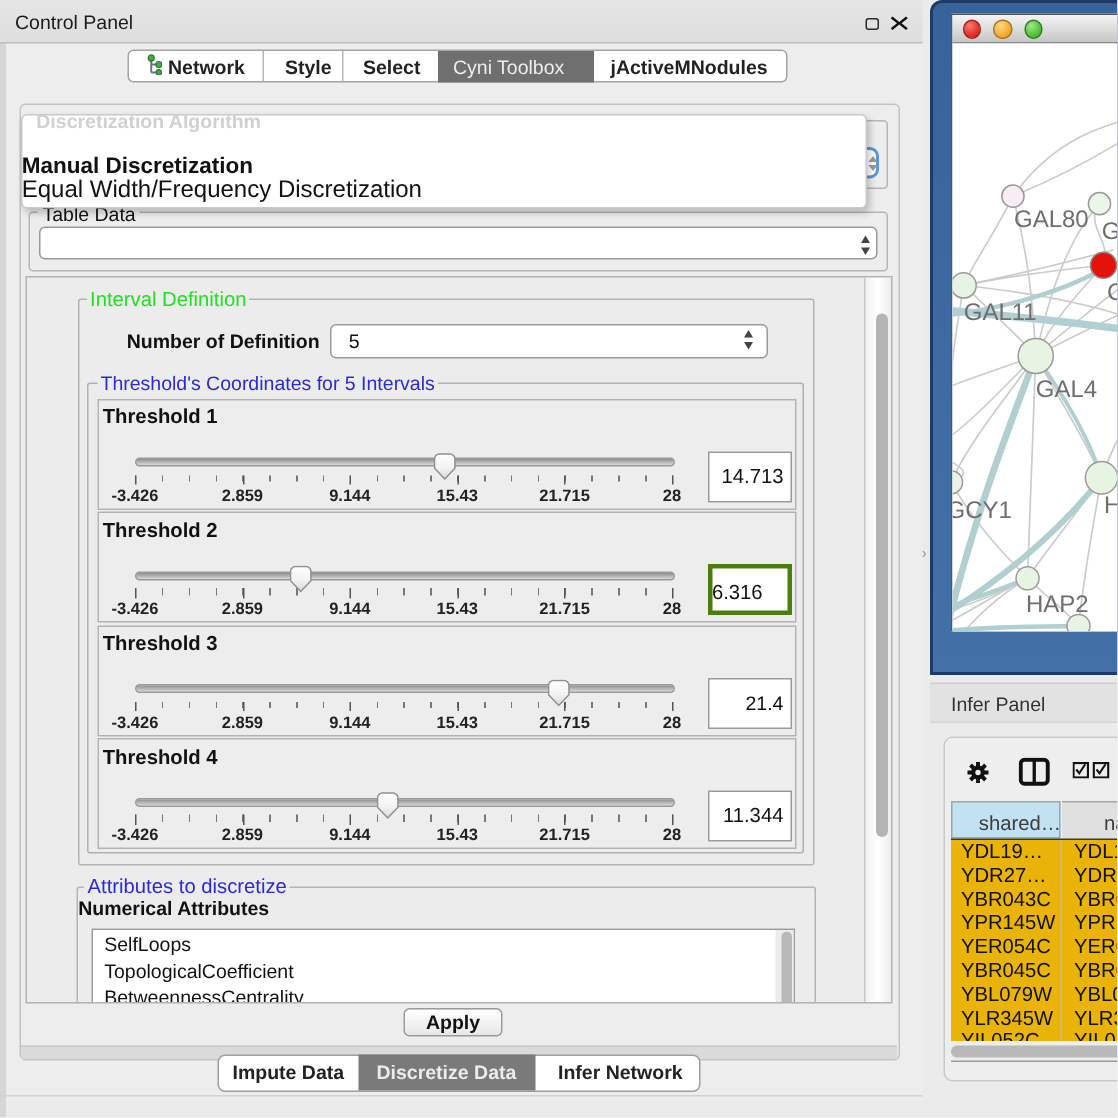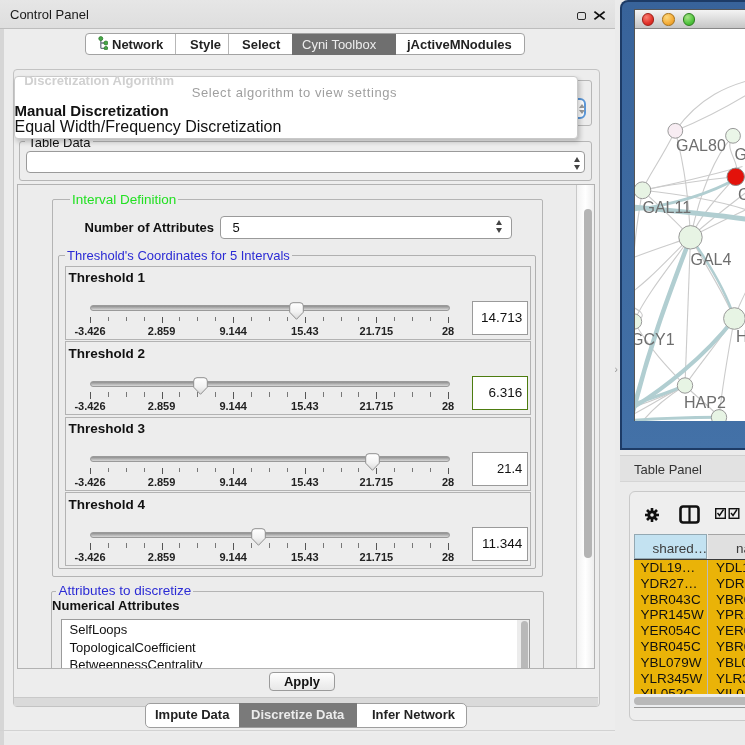--- a/index.html
+++ b/index.html
@@ -49,23 +49,23 @@
 <div class="abs" style="left:18.5px;top:140.5px;width:573px;height:40.5px;border:1px solid #b6b6b6;border-radius:3px;box-sizing:border-box;"></div>
 <div class="txt" style="left:25.3px;top:134.5px;font-size:13px;color:#111;background:#ededed;padding:0 3px;">Table Data</div>
 
 <div class="abs" style="left:25.8px;top:150.5px;width:559px;height:22px;background:#fff;border:1px solid #9a9a9a;border-radius:4px;box-sizing:border-box;"></div>
 <div class="abs" style="left:573.5px;top:157px;width:0;height:0;border-left:3.5px solid transparent;border-right:3.5px solid transparent;border-bottom:5px solid #444;"></div>
 <div class="abs" style="left:573.5px;top:165px;width:0;height:0;border-left:3.5px solid transparent;border-right:3.5px solid transparent;border-top:5px solid #444;"></div>
 
 <div class="abs" id="sp" style="left:16.5px;top:184px;width:578px;height:484.5px;border:1px solid #b2b2b2;background:#ececec;box-sizing:border-box;overflow:hidden;">
 
   <div class="abs" style="left:34.5px;top:14.2px;width:490.8px;height:378.3px;border:1px solid #b4b4b4;border-radius:2px;box-sizing:border-box;"></div>
-  <div class="txt" style="left:40.5px;top:6.8px;font-size:13.5px;color:#22e022;background:#ececec;padding:0 2px;margin-left:12px;">Interval Definition</div>
-
-  <div class="txt" style="left:67px;top:34.8px;font-size:13px;font-weight:bold;color:#111;">Number of Attributes</div>
+  <div class="txt" style="left:40.5px;top:6.8px;font-size:13.5px;color:#22e022;background:#ececec;padding:0 2px;">Interval Definition</div>
+
+  <div class="txt" style="left:67px;top:34.8px;font-size:13px;font-weight:bold;color:#111;">Number of Definition</div>
   <div class="abs" style="left:202.1px;top:30.6px;width:292.6px;height:23.4px;background:#fff;border:1px solid #9a9a9a;border-radius:4px;box-sizing:border-box;"></div>
   <div class="txt" style="left:215px;top:35px;font-size:13px;color:#111;">5</div>
   <div class="abs" style="left:478px;top:35px;width:0;height:0;border-left:3.5px solid transparent;border-right:3.5px solid transparent;border-bottom:5px solid #444;"></div>
   <div class="abs" style="left:478px;top:43px;width:0;height:0;border-left:3.5px solid transparent;border-right:3.5px solid transparent;border-top:5px solid #444;"></div>
 
   <div class="abs" style="left:40.6px;top:70.3px;width:477.5px;height:314.2px;border:1px solid #b0b0b0;border-radius:2px;box-sizing:border-box;"></div>
   <div class="txt" style="left:47.5px;top:63.4px;font-size:13px;color:#2b2bd5;background:#ececec;padding:0 2px;">Threshold's Coordinates for 5 Intervals</div>
 
   <div class="abs" style="left:47px;top:80.8px;width:466.5px;height:74px;border:1px solid #b3b3b3;background:#ededed;box-sizing:border-box;"></div>
   <div class="txt" style="left:51px;top:85.3px;font-size:13.5px;font-weight:bold;color:#111;">Threshold 1</div>
@@ -113,21 +113,21 @@
   <svg class="abs" style="left:175.97931648953096px;top:192.3px;" width="15" height="18" viewBox="0 0 15 18">
         <defs>
           <linearGradient id="th1" x1="0" y1="0" x2="0" y2="1">
             <stop offset="0" stop-color="#ffffff"></stop>
             <stop offset="0.55" stop-color="#f2f2f2"></stop>
             <stop offset="1" stop-color="#d8d8d8"></stop>
           </linearGradient>
         </defs>
         <path d="M0.7 4 a3.3 3.3 0 0 1 3.3 -3.3 h7 a3.3 3.3 0 0 1 3.3 3.3 v6.2 L7.5 17.3 L0.7 10.2 Z" fill="url(#th1)" stroke="#8f8f8f" stroke-width="1"></path>
       </svg>
-  <div class="abs" style="left:454.1px;top:191.3px;width:56.2px;height:34px;background:#fff;border:1px solid #4d7c0f;box-sizing:border-box;font-size:13.5px;line-height:32px;text-align:right;padding-right:4.5px;color:#111;">6.316</div>
+  <div class="abs" style="left:454.1px;top:191.3px;width:56.2px;height:34px;background:#fff;border:3px solid #4d7c0f;box-sizing:border-box;font-size:13.5px;line-height:32px;text-align:left;padding-right:4.5px;color:#111;">6.316</div>
   <div class="abs" style="left:47px;top:231.8px;width:466.5px;height:74px;border:1px solid #b3b3b3;background:#ededed;box-sizing:border-box;"></div>
   <div class="txt" style="left:51px;top:236.3px;font-size:13.5px;font-weight:bold;color:#111;">Threshold 3</div>
   <div class="abs" style="left:72.5px;top:271.3px;width:358.0px;height:4px;background:linear-gradient(#8f8f8f,#d8d8d8);border-radius:3px;border:0.5px solid #9a9a9a;"></div>
   <div class="abs" style="left:72.5px;top:282.8px;width:359.0px;height:4.5px;background:repeating-linear-gradient(90deg,#777 0,#777 1px,transparent 1px,transparent 17.9px);"></div>
   <div class="abs" style="left:72.5px;top:282.8px;width:1px;height:6.5px;background:#555;"></div>
   <div class="abs" style="left:144.1px;top:282.8px;width:1px;height:6.5px;background:#555;"></div>
   <div class="abs" style="left:215.7px;top:282.8px;width:1px;height:6.5px;background:#555;"></div>
   <div class="abs" style="left:287.3px;top:282.8px;width:1px;height:6.5px;background:#555;"></div>
   <div class="abs" style="left:358.9px;top:282.8px;width:1px;height:6.5px;background:#555;"></div>
   <div class="abs" style="left:430.5px;top:282.8px;width:1px;height:6.5px;background:#555;"></div>
@@ -194,21 +194,20 @@
 
 <div class="abs" style="left:144.5px;top:702.5px;width:322px;height:25px;background:#fff;border:1px solid #9e9e9e;border-radius:5px;box-sizing:border-box;"></div>
 <div class="abs" style="left:238.6px;top:703px;width:118.7px;height:24px;background:#7a7a7a;"></div>
 <div class="txt" style="left:155px;top:707px;font-size:13px;font-weight:bold;color:#222;">Impute Data</div>
 <div class="txt" style="left:251px;top:707px;font-size:13px;font-weight:bold;color:#ececec;">Discretize Data</div>
 <div class="txt" style="left:372px;top:707px;font-size:13px;font-weight:bold;color:#222;">Infer Network</div>
 <div class="abs" style="left:0;top:729.5px;width:615px;height:1px;background:#d2d2d2;"></div>
 
 <div class="abs" style="left:13.7px;top:76px;width:564px;height:63px;background:#fff;border:1px solid #c9c9c9;border-radius:4px;box-shadow:2px 3px 5px rgba(0,0,0,0.22);box-sizing:border-box;"></div>
 <div class="txt" style="left:24.2px;top:73px;font-size:13px;font-weight:bold;color:#d0d0d0;">Discretization Algorithm</div>
-<div class="txt" style="left:191.7px;top:85px;font-size:13px;letter-spacing:0.6px;color:#9f9f9f;">Select algorithm to view settings</div>
 <div class="txt" style="left:14.5px;top:101.5px;font-size:15px;font-weight:bold;color:#111;">Manual Discretization</div>
 <div class="txt" style="left:14.5px;top:117.5px;font-size:16px;color:#111;">Equal Width/Frequency Discretization</div>
 
 <div class="abs" style="left:619.5px;top:0;width:125.5px;height:450px;background:#1d3b66;border-top-left-radius:8px;"></div>
 <div class="abs" style="left:622px;top:2px;width:123px;height:446px;background:linear-gradient(#38639a,#4371a7);border-top-left-radius:6px;"></div>
 
 <div class="abs" style="left:633.5px;top:9px;width:111.5px;height:412px;background:#fff;border:1px solid #555;box-sizing:border-box;"></div>
 <div class="abs" style="left:634.5px;top:10px;width:110.5px;height:17.5px;background:linear-gradient(#f4f4f4,#c6c6c6);border-bottom:1px solid #888;"></div>
 <div class="abs" style="left:641.8px;top:13.2px;width:10.4px;height:10.4px;border-radius:50%;background:radial-gradient(circle at 35% 30%,#f97e72,#e2322a 60%,#c61e17);border:0.5px solid #9d2019;"></div>
 <div class="abs" style="left:662.4px;top:13.2px;width:10.4px;height:10.4px;border-radius:50%;background:radial-gradient(circle at 35% 30%,#fcd97e,#f5ac38 60%,#d98e1e);border:0.5px solid #a8731a;"></div>
@@ -276,21 +275,21 @@
   <text x="630.5" y="344.5">GCY1</text>
   <text x="735.5" y="341.5">H</text>
   <text x="683.5" y="407.5">HAP2</text>
  </g>
 </svg>
 </div>
 
 <div class="txt" style="left:614.5px;top:364px;font-size:10px;color:#9a9a9a;">›</div>
 
 <div class="abs" style="left:619.5px;top:455px;width:125.5px;height:27px;background:#e2e2e2;border-top:1px solid #cfcfcf;border-bottom:1px solid #d5d5d5;box-sizing:border-box;"></div>
-<div class="txt" style="left:634px;top:461.5px;font-size:13px;color:#333;">Table Panel</div>
+<div class="txt" style="left:634px;top:461.5px;font-size:13px;color:#333;">Infer Panel</div>
 
 <div class="abs" style="left:628.5px;top:491px;width:123px;height:229.5px;background:#eeeeee;border:1px solid #c9c9c9;border-radius:6px 0 0 6px;box-sizing:border-box;"></div>
 
 <svg class="abs" style="left:644px;top:506.5px;" width="16" height="16" viewBox="0 0 16 16">
   <g stroke="#111" stroke-width="2.6">
         <line x1="8" y1="1" x2="8" y2="15"></line>
         <line x1="1" y1="8" x2="15" y2="8"></line>
         <line x1="3" y1="3" x2="13" y2="13"></line>
         <line x1="13" y1="3" x2="3" y2="13"></line>
       </g>

